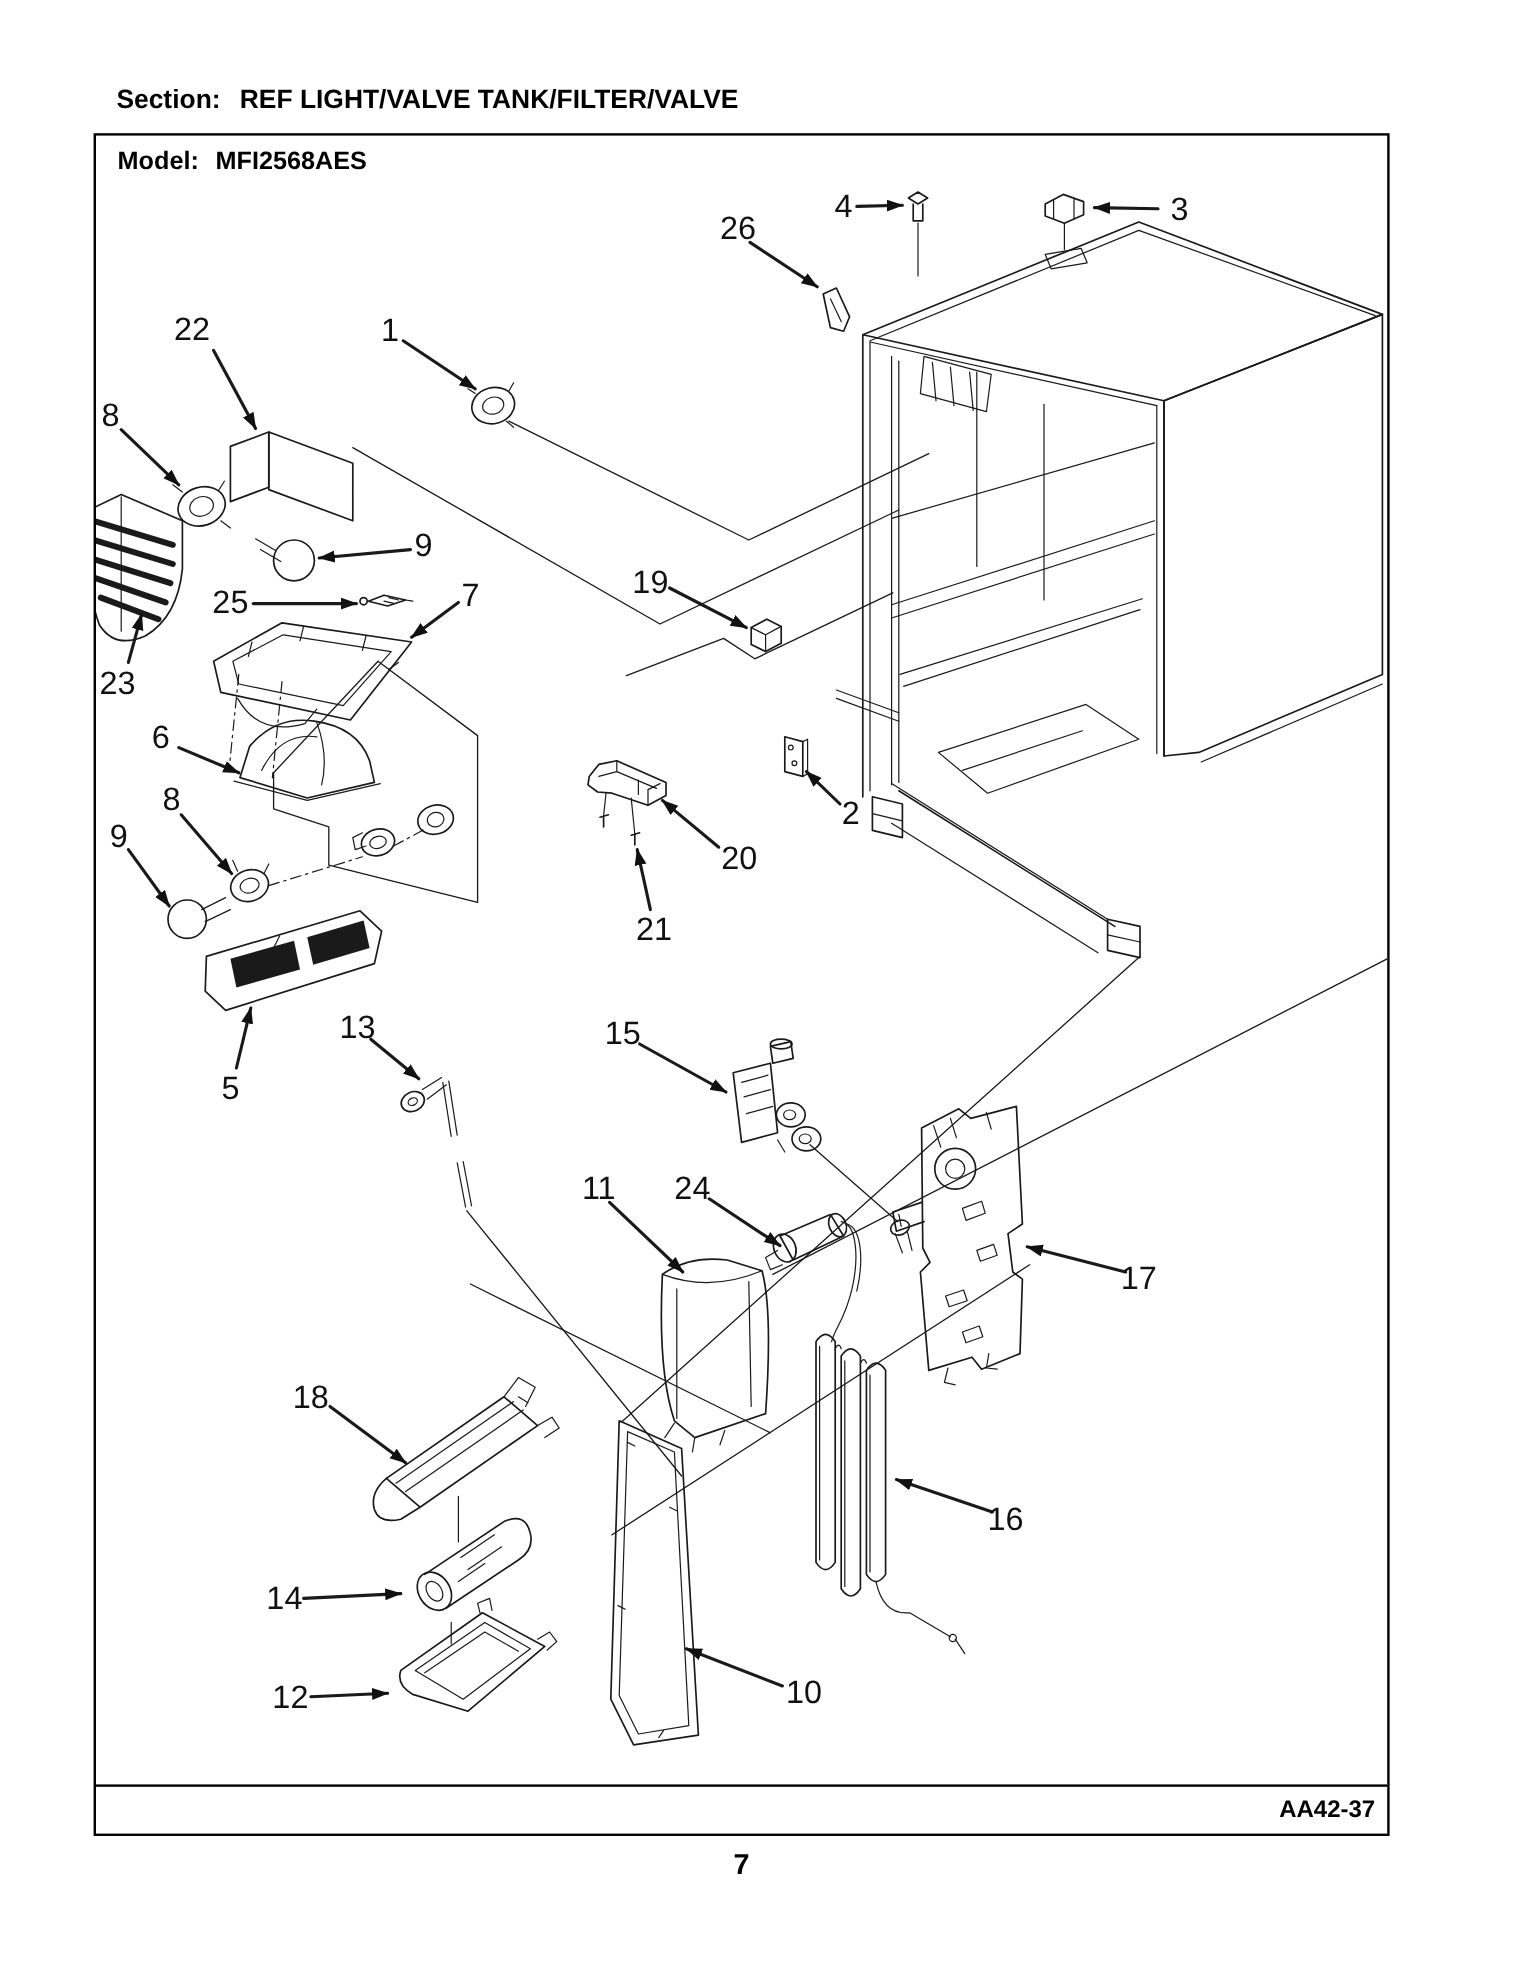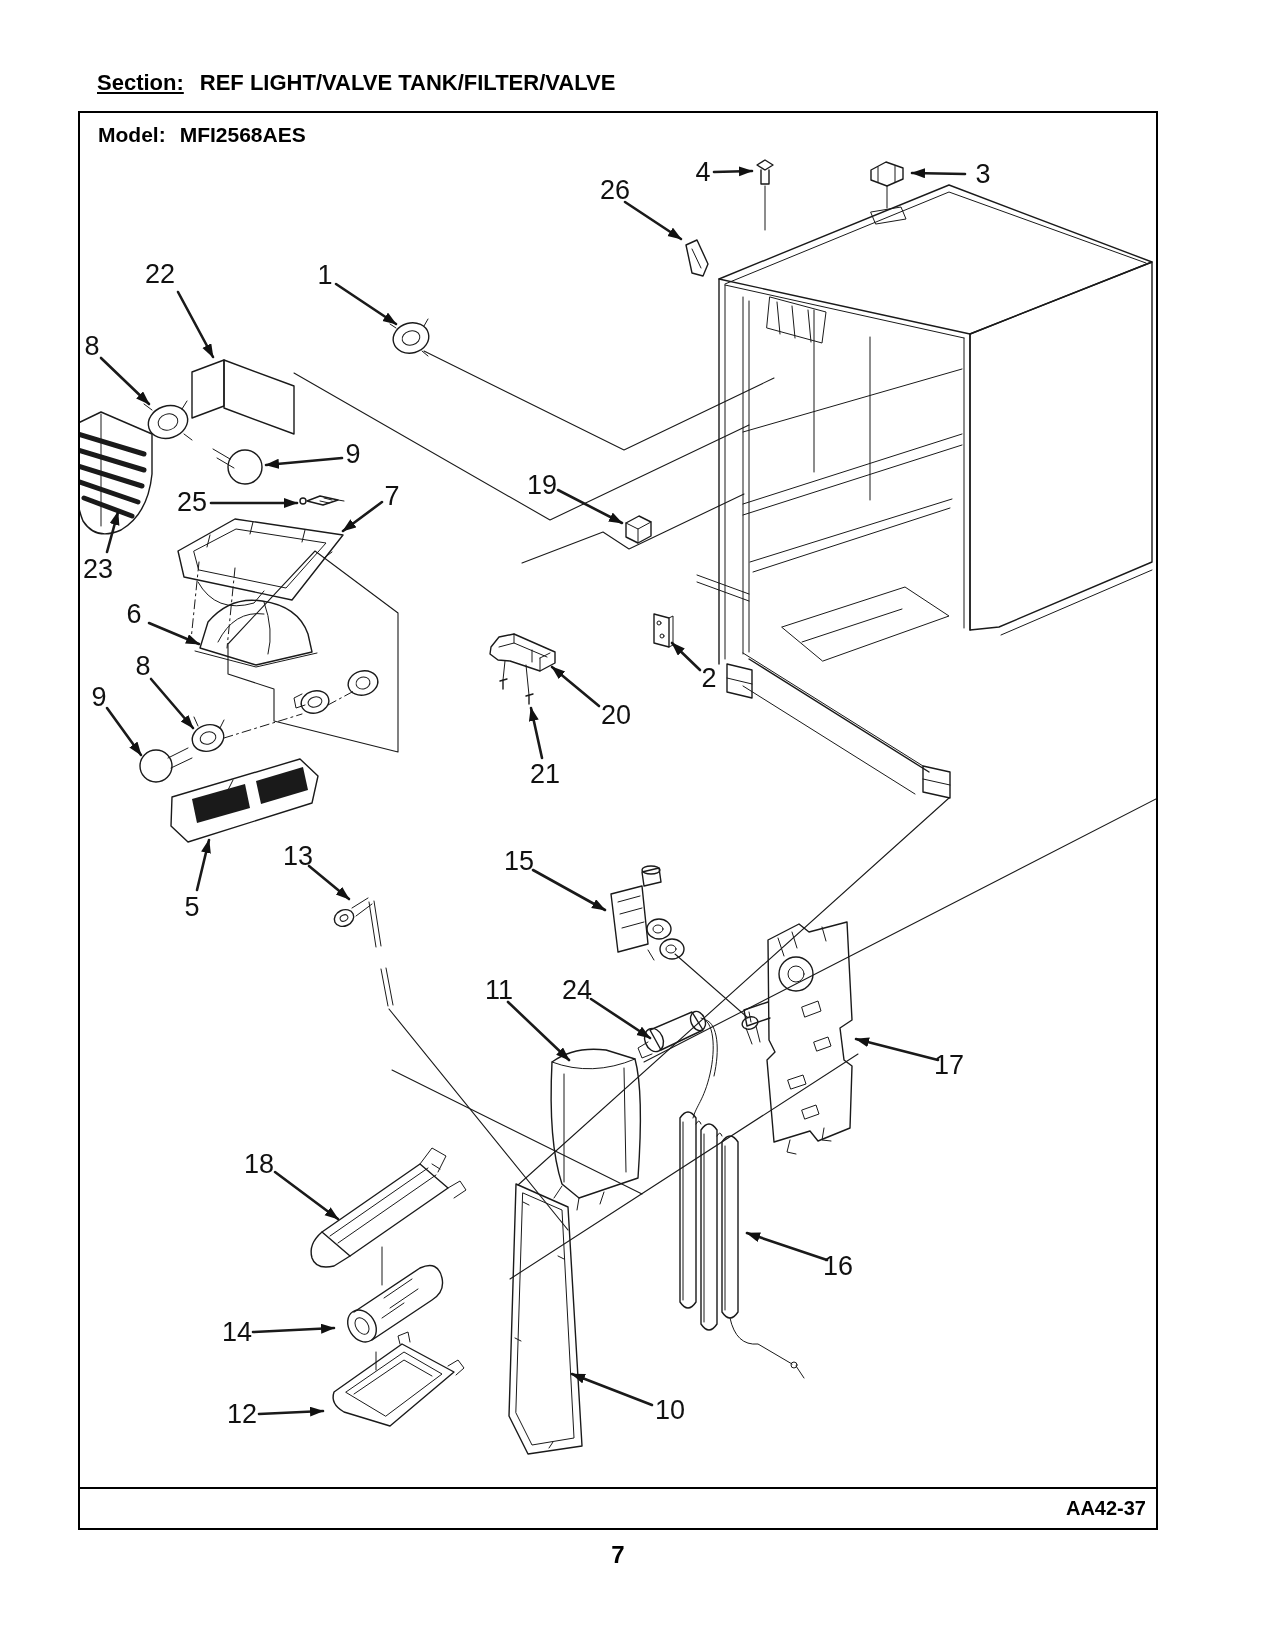--- a/index.html
+++ b/index.html
@@ -1,18 +1,18 @@
 <!DOCTYPE html>
 <html><head>
 <meta charset="utf-8">
 <style>
   html,body{margin:0;padding:0;background:#ffffff;}
   body{width:1275px;height:1651px;position:relative;font-family:"Liberation Sans",sans-serif;color:#000;}
   .section-header{position:absolute;left:97px;top:70px;font-size:22px;font-weight:bold;white-space:nowrap;}
-  .section-header .lbl{margin-right:16px;text-decoration:underline;}
+  .section-header .lbl{margin-right:16px;}
   .diagram-frame{position:absolute;left:78px;top:111px;width:1080px;height:1419px;border:2px solid #000;box-sizing:border-box;background:#fff;}
   .model-line{position:absolute;left:18px;top:10px;font-size:21px;font-weight:bold;white-space:nowrap;}
   .model-line .lbl{margin-right:14px;}
   .code-strip{position:absolute;left:0;right:0;bottom:0;height:41px;border-top:2px solid #000;box-sizing:border-box;}
   .code-strip .code{position:absolute;right:10px;top:0;line-height:39px;font-size:20px;font-weight:bold;text-align:center;}
   .page-number{position:absolute;left:78px;top:1541px;width:1080px;text-align:center;font-size:24px;font-weight:bold;}
   svg#art{position:absolute;left:0;top:0;width:1076px;height:1415px;}
   #art path,#art line,#art ellipse,#art circle,#art polyline{stroke:#1a1a1a;fill:none;stroke-width:1.4;stroke-linejoin:round;stroke-linecap:round;}
   #art .thin{stroke-width:1;}
   #art .leader{stroke-width:1.1;}

